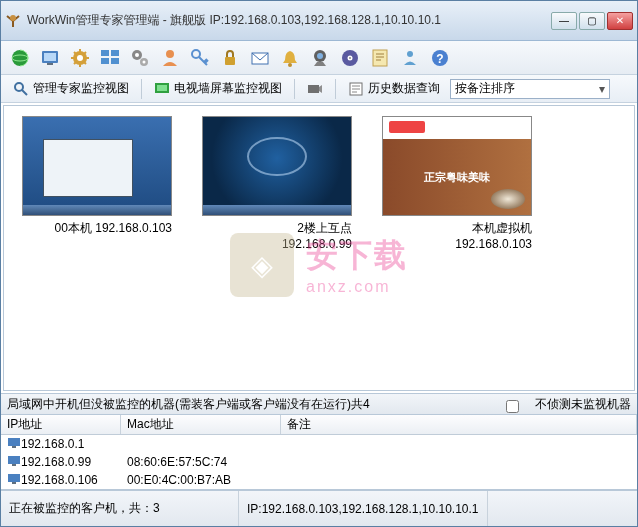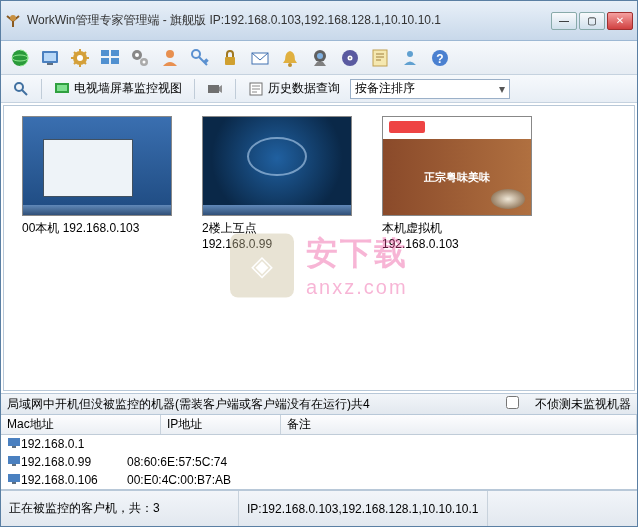--- a/index.html
+++ b/index.html
@@ -18,21 +18,21 @@
 .tbtn { width: 26px; height: 26px; display: flex; align-items: center; justify-content: center; border-radius: 2px; cursor: pointer; }
 
 .viewbar { height: 28px; background: linear-gradient(#f6f9fc,#e8eef5); border-bottom: 1px solid #c5d2df; display: flex; align-items: center; padding: 0 6px; gap: 4px; }
 .view-item { display: flex; align-items: center; gap: 4px; padding: 2px 6px; border-radius: 2px; cursor: pointer; }
 .view-item .icon { width: 16px; height: 16px; }
 .vsep { width: 1px; height: 20px; background: #c0ccd8; margin: 0 2px; }
 .sort-select { height: 20px; border: 1px solid #9bb0c8; background: #fff; padding: 0 24px 0 4px; position: relative; min-width: 160px; display: flex; align-items: center; cursor: pointer; }
 .sort-select::after { content: "▾"; position: absolute; right: 4px; color: #555; }
 
 .main { flex: 1; background: #fff; border: 1px solid #b8c8d8; margin: 2px; position: relative; overflow: hidden; display: flex; align-items: flex-start; gap: 30px; padding: 10px 18px; }
-.thumb { width: 150px; display: flex; flex-direction: column; align-items: flex-start; cursor: pointer; }
+.thumb { width: 150px; display: flex; flex-direction: column; align-items: flex-end; cursor: pointer; }
 .thumb .shot { width: 150px; height: 100px; border: 1px solid #888; background: #cbe0f5; position: relative; overflow: hidden; }
 .thumb .cap1 { margin-top: 4px; font-size: 12px; text-align: center; white-space: nowrap; }
 .thumb .cap2 { font-size: 12px; text-align: center; }
 
 
 .s-desktop { position: absolute; inset: 0; background: linear-gradient(#3a6fb0,#1e4a80); }
 .s-win { position: absolute; left: 20px; top: 22px; width: 90px; height: 58px; background: #eef3f8; border: 1px solid #405060; }
 .s-taskbar { position: absolute; bottom: 0; left: 0; right: 0; height: 10px; background: linear-gradient(#6088b8,#305078); }
 .s-drop { position: absolute; inset: 0; background: radial-gradient(circle at 50% 42%, #2060a0 0%, #0a2848 70%); }
 .s-ring { position: absolute; left: 30%; top: 20%; width: 40%; height: 40%; border-radius: 50%; border: 2px solid rgba(180,210,240,.6); }
@@ -40,25 +40,25 @@
 .s-banner { position: absolute; top: 0; left: 0; right: 0; height: 22px; background: #fff; }
 .s-brand { position: absolute; top: 4px; left: 6px; width: 36px; height: 12px; background: #e44; border-radius: 2px; }
 .s-hero { position: absolute; top: 22px; left: 0; right: 0; bottom: 0; background: linear-gradient(90deg,#8a4a2a,#b07040); display: flex; align-items: center; justify-content: center; }
 .s-hero-txt { color: #fff; font-size: 11px; font-weight: bold; }
 .s-bowl { position: absolute; right: 6px; bottom: 6px; width: 34px; height: 20px; background: radial-gradient(#f0e8d8,#705030); border-radius: 50%; }
 
 .watermark { position: absolute; left: 50%; top: 56%; transform: translate(-50%,-50%); display: flex; align-items: center; gap: 12px; opacity: .4; pointer-events: none; }
 .watermark .wm-icon { width: 64px; height: 64px; background: #c8bb95; border-radius: 8px; display: flex; align-items: center; justify-content: center; color: #fff; font-size: 28px; }
 .watermark .wm-txt { display: flex; flex-direction: column; color: #ec4899; }
 .watermark .wm-txt .l1 { font-size: 32px; font-weight: bold; letter-spacing: 2px; }
-.watermark .wm-txt .l2 { font-size: 20px; letter-spacing: 2px; }
+.watermark .wm-txt .l2 { font-size: 16px; letter-spacing: 2px; }
 
 .panel-head { height: 22px; background: linear-gradient(#f2f5f9,#e2e8ef); border-top: 1px solid #b8c8d8; border-bottom: 1px solid #b8c8d8; display: flex; align-items: center; padding: 0 6px; }
 .panel-head .txt { flex: 1; }
-.panel-head .chk { display: flex; align-items: flex-start; gap: 16px; }
+.panel-head .chk { display: flex; align-items: flex-end; gap: 16px; }
 .panel-head input[type=checkbox] { width: 13px; height: 13px; }
 
 .grid { border-bottom: 1px solid #b8c8d8; }
 .grid-header { display: flex; background: linear-gradient(#fdfdfe,#ebeff4); border-bottom: 1px solid #c0ccd8; height: 20px; }
 .gh { border-right: 1px solid #c8d2dc; padding: 2px 6px; font-size: 12px; display: flex; align-items: center; }
 .gh.c1 { width: 120px; } .gh.c2 { width: 160px; } .gh.c3 { flex: 1; }
 .grid-body { background: #fff; }
 .gr { display: flex; height: 18px; align-items: center; }
 .gc { padding: 0 6px; font-size: 12px; display: flex; align-items: flex-start; gap: 0; }
 .gc.c1 { width: 120px; } .gc.c2 { width: 160px; } .gc.c3 { flex: 1; }
@@ -193,20 +193,21 @@
   </div>
 
   <div class="viewbar">
     <div class="view-item">
       <span class="icon">
           <svg width="16" height="16">
             <circle cx="6" cy="6" r="4" fill="none" stroke="#4070a0" stroke-width="2"></circle>
             <path d="M9 9 L14 14" stroke="#4070a0" stroke-width="2"></path>
           </svg>
         </span>
+      <span>管理专家监控视图</span>
     </div>
     <div class="vsep"></div>
     <div class="view-item">
       <span class="icon">
           <svg width="16" height="16">
             <rect x="1" y="2" width="14" height="10" fill="#30a040"></rect>
             <rect x="3" y="4" width="10" height="6" fill="#80e090"></rect>
           </svg>
         </span>
       <span>电视墙屏幕监控视图</span>
@@ -280,22 +281,22 @@
   <div class="panel-head">
     <span class="txt">局域网中开机但没被监控的机器(需装客户端或客户端没有在运行)共4</span>
     <label class="chk">
       <input type="checkbox" style="">
       <span>不侦测未监视机器</span>
     </label>
   </div>
 
   <div class="grid">
     <div class="grid-header">
+      <div class="gh c1">IP地址</div>
       <div class="gh c2">Mac地址</div>
-      <div class="gh c1">IP地址</div>
       <div class="gh c3">备注</div>
     </div>
     <div class="grid-body">
       <div class="gr">
         <div class="gc c1">
             <span class="pc-icon">
               <svg width="14" height="12">
                 <rect x="1" y="1" width="12" height="8" fill="#4a80c0"></rect>
                 <rect x="5" y="9" width="4" height="2" fill="#607080"></rect>
               </svg>

